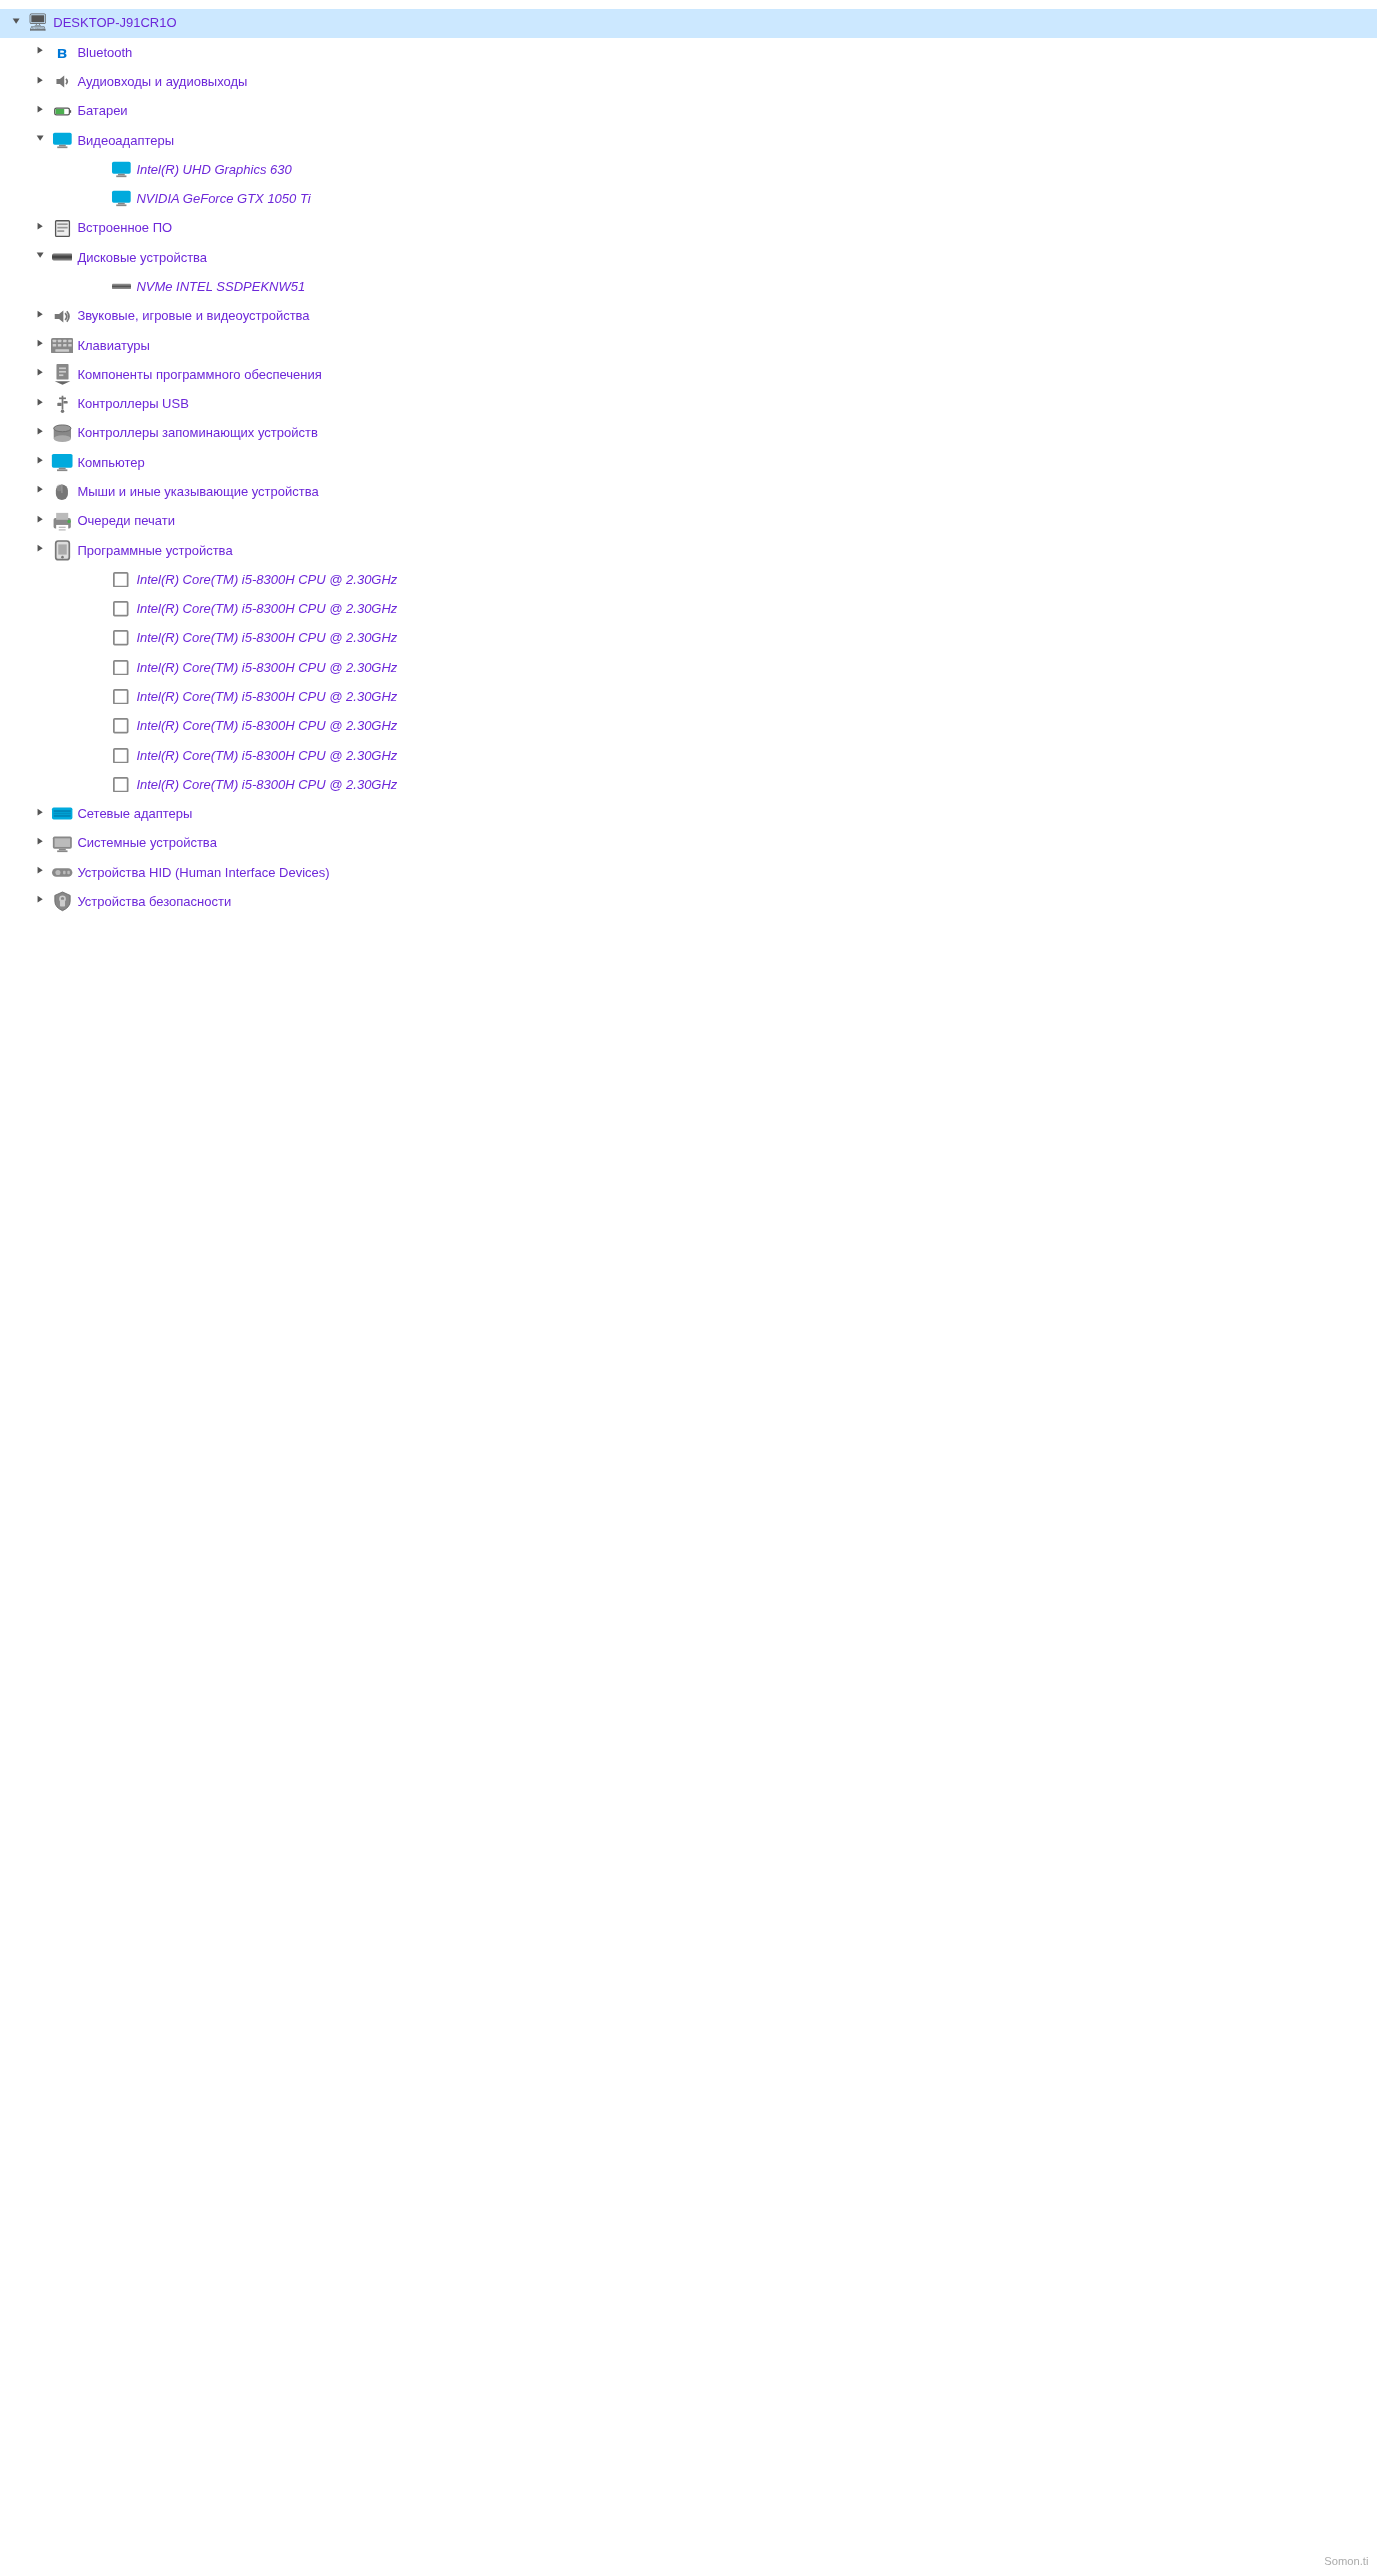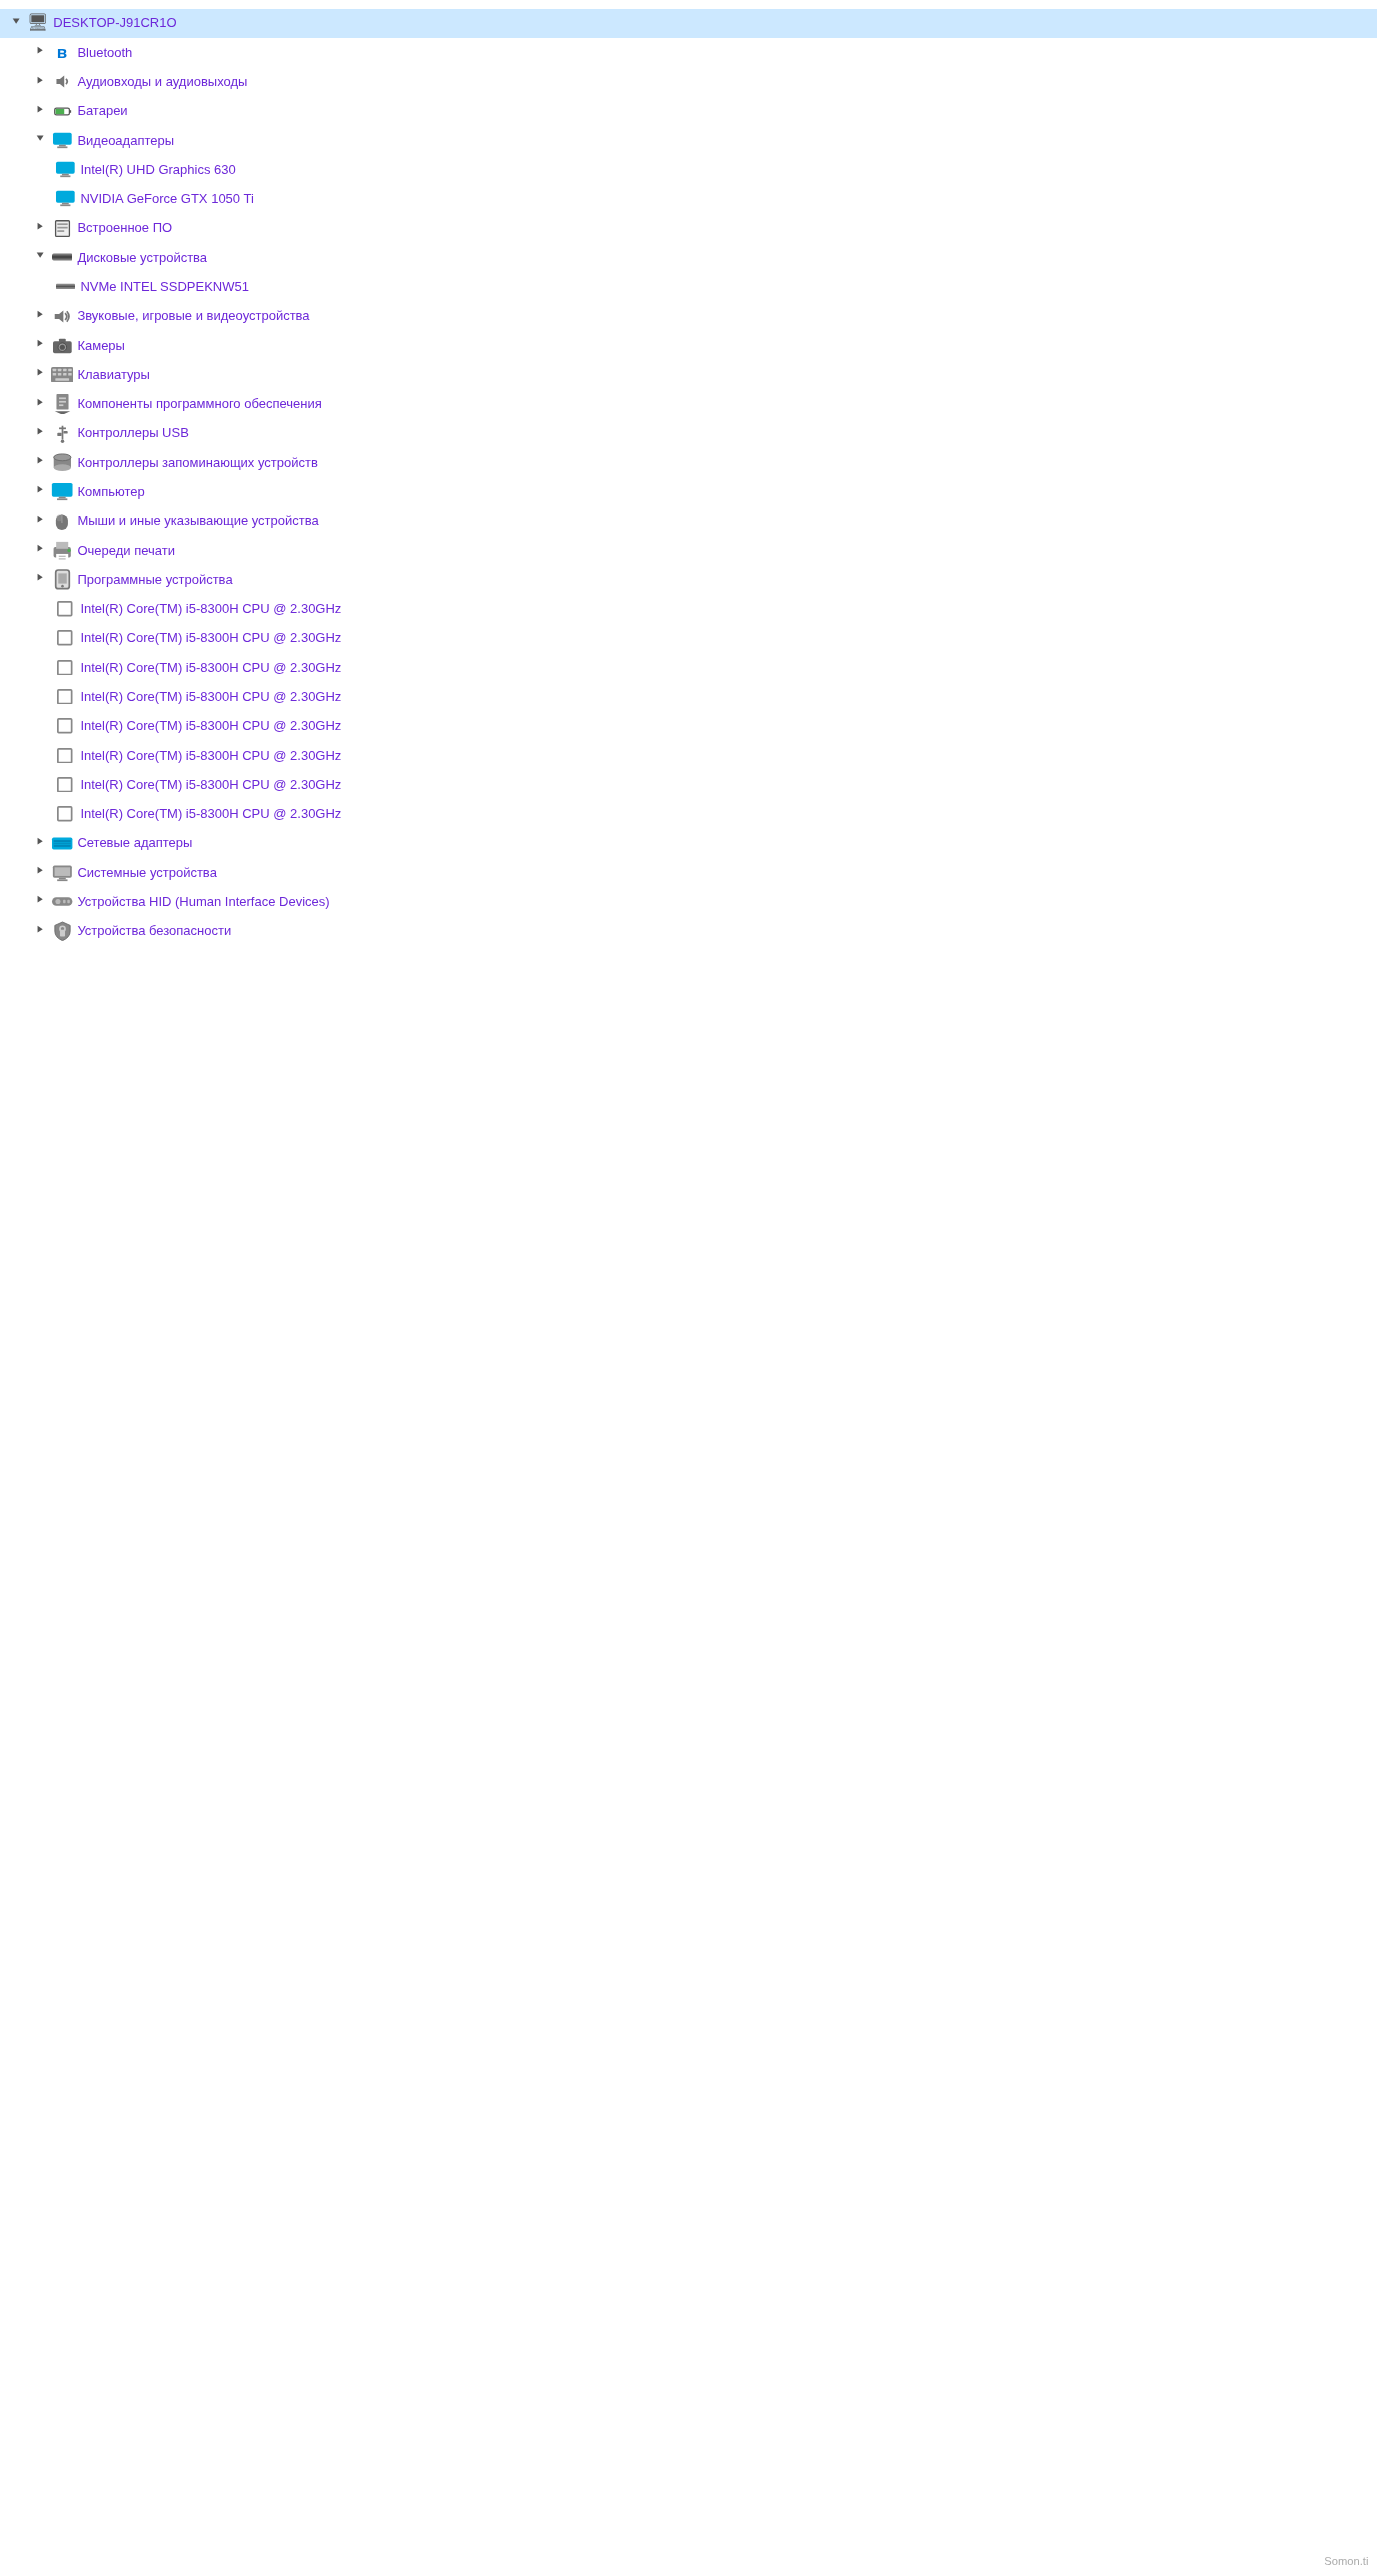--- a/index.html
+++ b/index.html
@@ -42,21 +42,21 @@
       justify-content: center;
       margin-right: 3.4px;
     }
     .label {
       font-size: 13px;
       color: #6d28d9;
     }
     
     .level-0 { padding-left: 6.9px; }
     .level-1 { padding-left: 31px; }
-    .level-2 { padding-left: 34px; }
+    .level-2 { padding-left: 90px; font-style: italic; }
 
     
     .root-item {
       background: #cce8ff;
     }
 
     .watermark {
       position: fixed;
       bottom: 8.6px;
       right: 8.6px;
@@ -190,34 +190,20 @@
       <polygon points="3,2 9,6 3,10" fill="#555"></polygon>
     </svg></span>
         <span class="icon">
           <svg width="19" height="19" viewBox="0 0 22 22" fill="none">
         <polygon points="2,8 7,8 12,4 12,18 7,14 2,14" fill="#777"></polygon>
         <path d="M14,7 Q18,11 14,15" stroke="#777" stroke-width="2" fill="none"></path>
         <path d="M16,5 Q21,11 16,17" stroke="#777" stroke-width="2" fill="none"></path>
       </svg>
         </span>
         <span class="label">Звуковые, игровые и видеоустройства</span>
-      </div>
-      <div class="tree-item level-1">
-        <span class="expander"><svg width="10.3" height="10.3" viewBox="0 0 12 12" fill="none">
-      <polygon points="3,2 9,6 3,10" fill="#555"></polygon>
-    </svg></span>
-        <span class="icon">
-          <svg width="20.7" height="17" viewBox="0 0 24 20" fill="none">
-        <rect x="1" y="5" width="22" height="14" rx="2" fill="#666"></rect>
-        <circle cx="12" cy="12" r="5" fill="#999" stroke="#444" stroke-width="1"></circle>
-        <circle cx="12" cy="12" r="3" fill="#555"></circle>
-        <rect x="8" y="2" width="8" height="4" rx="1" fill="#666"></rect>
-      </svg>
-        </span>
-        <span class="label">Камеры</span>
       </div>
       <div class="tree-item level-1">
         <span class="expander"><svg width="10.3" height="10.3" viewBox="0 0 12 12" fill="none">
       <polygon points="3,2 9,6 3,10" fill="#555"></polygon>
     </svg></span>
         <span class="icon">
           <svg width="22.4" height="15.5" viewBox="0 0 26 18" fill="none">
         <rect x="0" y="0" width="26" height="18" rx="2" fill="#888"></rect>
         <rect x="2" y="2" width="4" height="3" rx="0.5" fill="#ccc"></rect>
         <rect x="8" y="2" width="4" height="3" rx="0.5" fill="#ccc"></rect>

